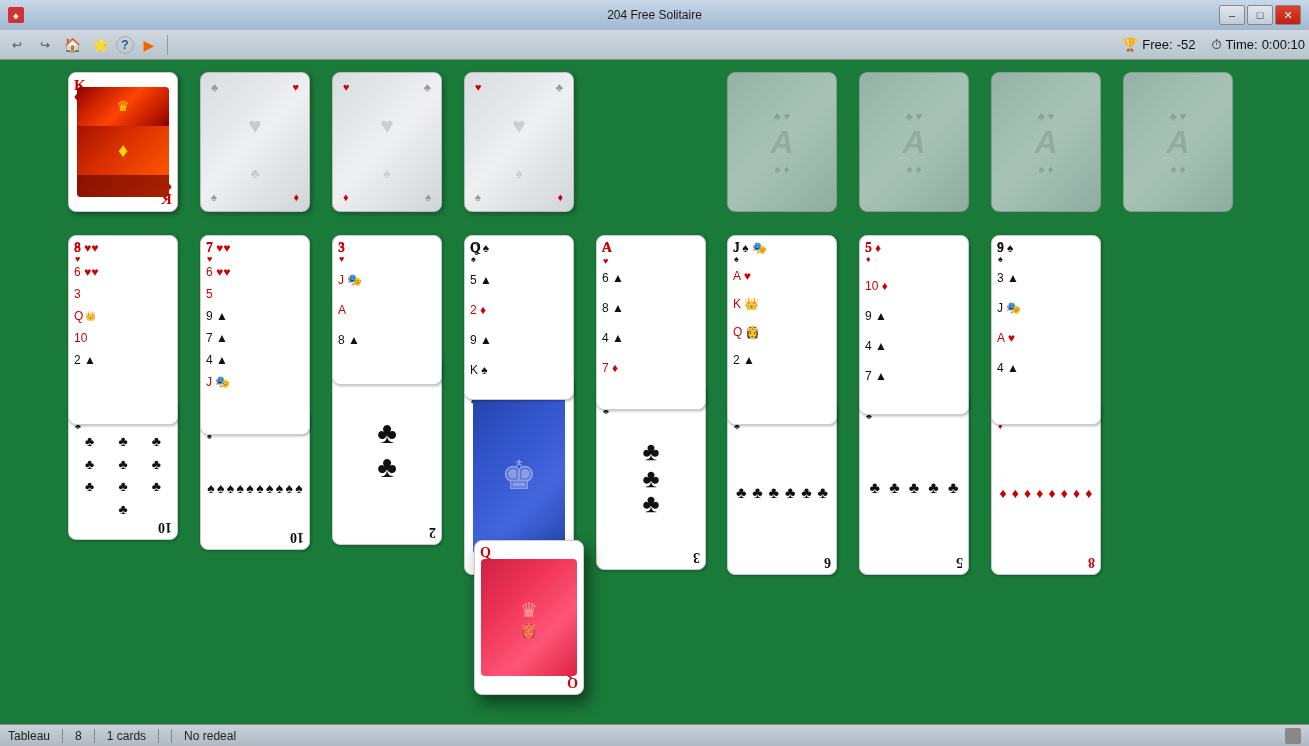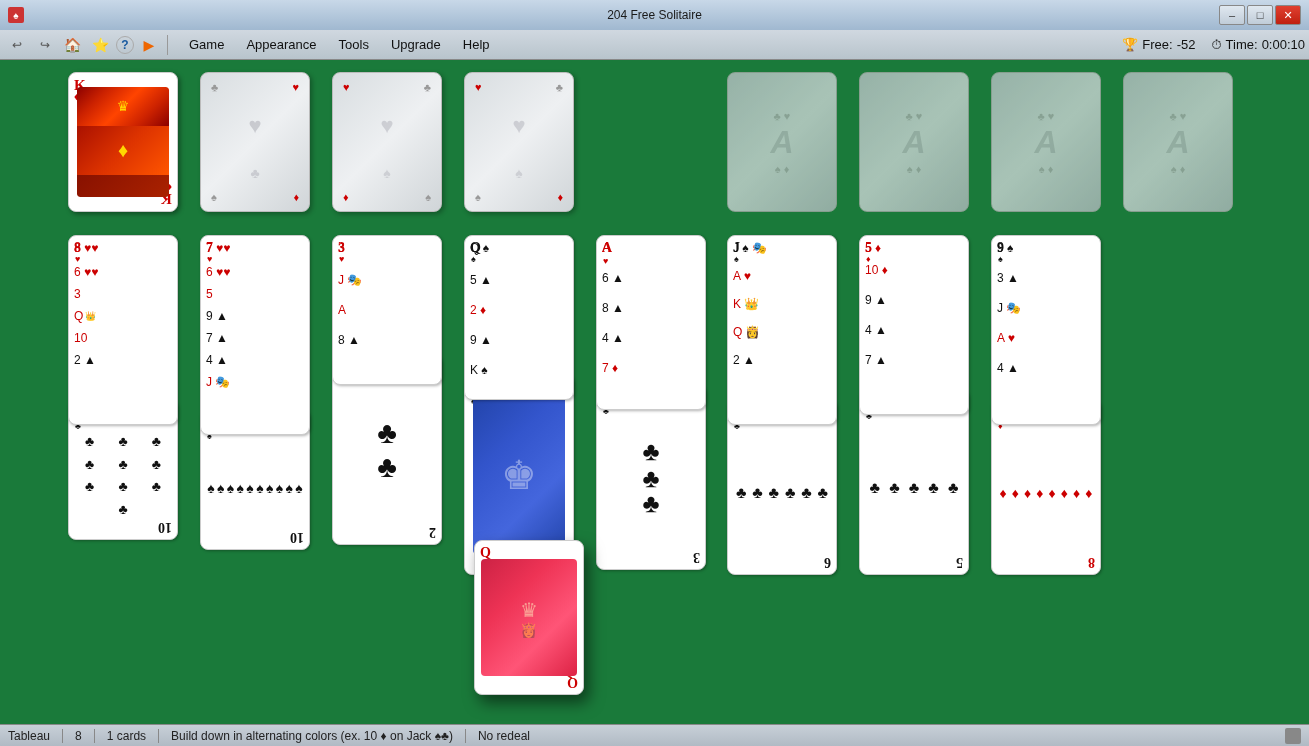--- a/index.html
+++ b/index.html
@@ -71,27 +71,20 @@
 
 <div class="toolbar">
 
   <div class="toolbar-icon-btn" style="font-size:12px;color:#555;">↩</div>
   <div class="toolbar-icon-btn" style="font-size:12px;color:#555;">↪</div>
   <div class="toolbar-icon-btn" style="font-size:14px;">🏠</div>
   <div class="toolbar-icon-btn" style="font-size:14px;">⭐</div>
   <div class="toolbar-icon-btn" style="font-size:12px;color:#1a5ba0;font-weight:bold;border:1px solid #aaa;border-radius:50%;width:18px;height:18px;">?</div>
   <div class="toolbar-icon-btn" style="font-size:14px;color:#e60;">▶</div>
   <div class="toolbar-sep"></div>
-  <div class="menu-bar">
-    <div class="menu-item">Game</div>
-    <div class="menu-item">Appearance</div>
-    <div class="menu-item">Tools</div>
-    <div class="menu-item">Upgrade</div>
-    <div class="menu-item">Help</div>
-  </div>
   <div class="score-time">
     <div class="score-item">
       <span style="font-size:13px;">🏆</span>
       <span>Free:</span>
       <span style="font-weight:normal;">-52</span>
     </div>
     <div class="score-item">
       <span style="font-size:13px;">⏱</span>
       <span>Time:</span>
       <span style="font-weight:normal;">0:00:10</span>
@@ -376,21 +369,21 @@
         <span style="font-size:16px;color:#111;">♣</span>
           <span style="font-size:16px;color:#111;">♣</span>
       </div>
       <span style="position:absolute;bottom:4px;right:5px;font-size:14px;font-weight:bold;color:#111;font-family:Georgia;transform:rotate(180deg);">5</span>
     </div>
     <div style="position:absolute;top:0;left:0;width:110px;height:180px;background:white;border-radius:8px;border:1px solid #ccc;box-shadow:1px 1px 3px rgba(0,0,0,0.3);">
       <span style="position:absolute;top:4px;left:5px;font-size:14px;font-weight:bold;color:#cc0000;font-family:Georgia;">5</span>
       <span style="position:absolute;top:18px;left:6px;font-size:9px;color:#cc0000;">♦</span>
       <div style="position:absolute;top:5px;left:2px;right:2px;">
         <div style="font-size:12px;color:#cc0000;padding-left:3px;">5 ♦</div>
-        <div style="font-size:12px;color:#cc0000;padding-left:3px;margin-top:8px;">10 ♦</div>
+        <div style="font-size:12px;color:#cc0000;padding-left:3px;margin-top:24px;">10 ♦</div>
         <div style="font-size:12px;color:#111;padding-left:3px;margin-top:16px;">9 ▲</div>
         <div style="font-size:12px;color:#111;padding-left:3px;margin-top:16px;">4 ▲</div>
         <div style="font-size:12px;color:#111;padding-left:3px;margin-top:16px;">7 ▲</div>
       </div>
     </div>
   </div>
 
   <div style="position:absolute;left:991px;top:175px;">
     <div style="position:absolute;top:165px;left:0;width:110px;height:175px;background:white;border-radius:8px;border:1px solid #ccc;box-shadow:1px 1px 3px rgba(0,0,0,0.3);">
       <span style="position:absolute;top:4px;left:5px;font-size:14px;font-weight:bold;color:#cc0000;font-family:Georgia;">8</span>
@@ -422,17 +415,16 @@
 
 </div>
 
 <div class="status-bar">
   <span>Tableau</span>
   <div class="status-sep"></div>
   <span>8</span>
   <div class="status-sep"></div>
   <span>1 cards</span>
   <div class="status-sep"></div>
-  <span>Build down in alternating colors (ex. 10 ♦ on Jack ♠♣)</span>
   <div class="status-sep"></div>
   <span>No redeal</span>
   <div style="margin-left:auto;width:16px;height:16px;background:#888;border-radius:2px;"></div>
 </div>
 
 </body></html>

